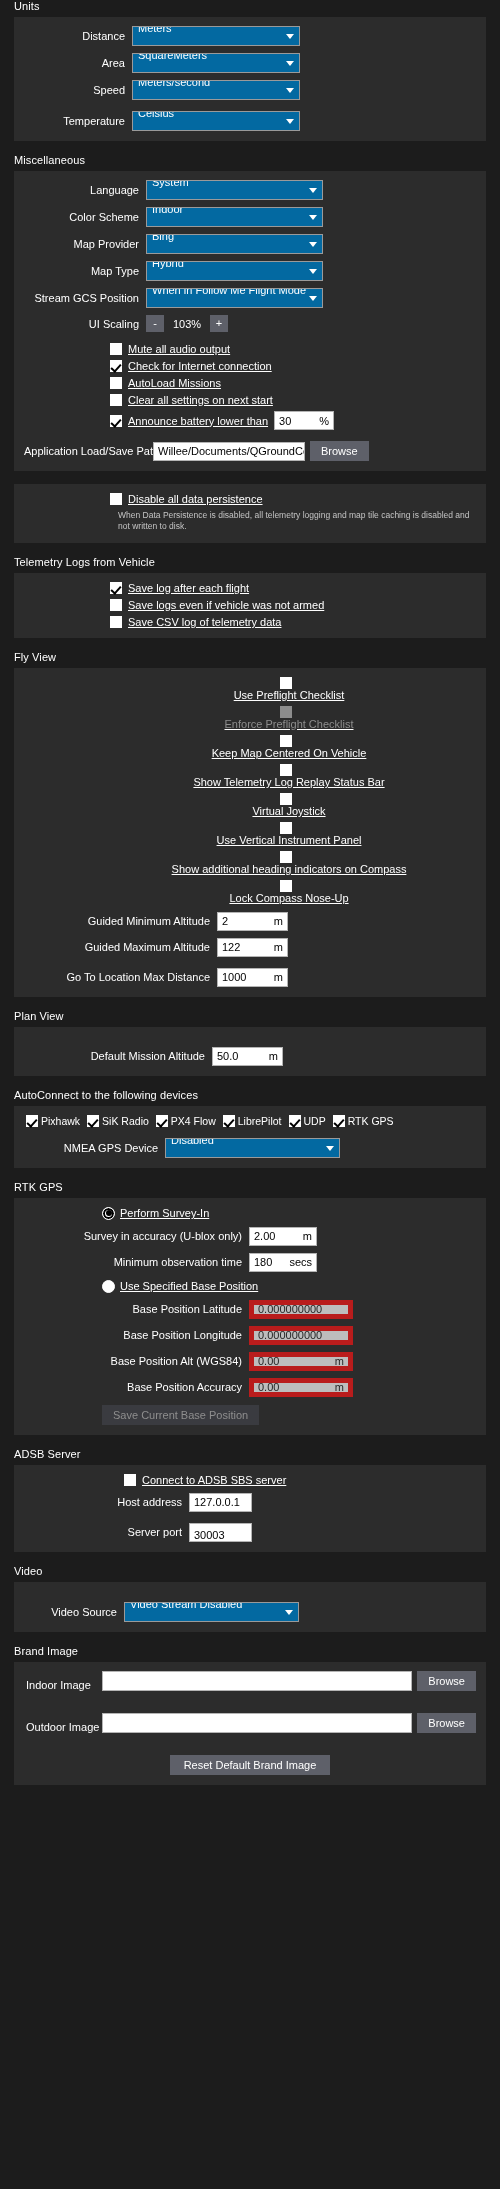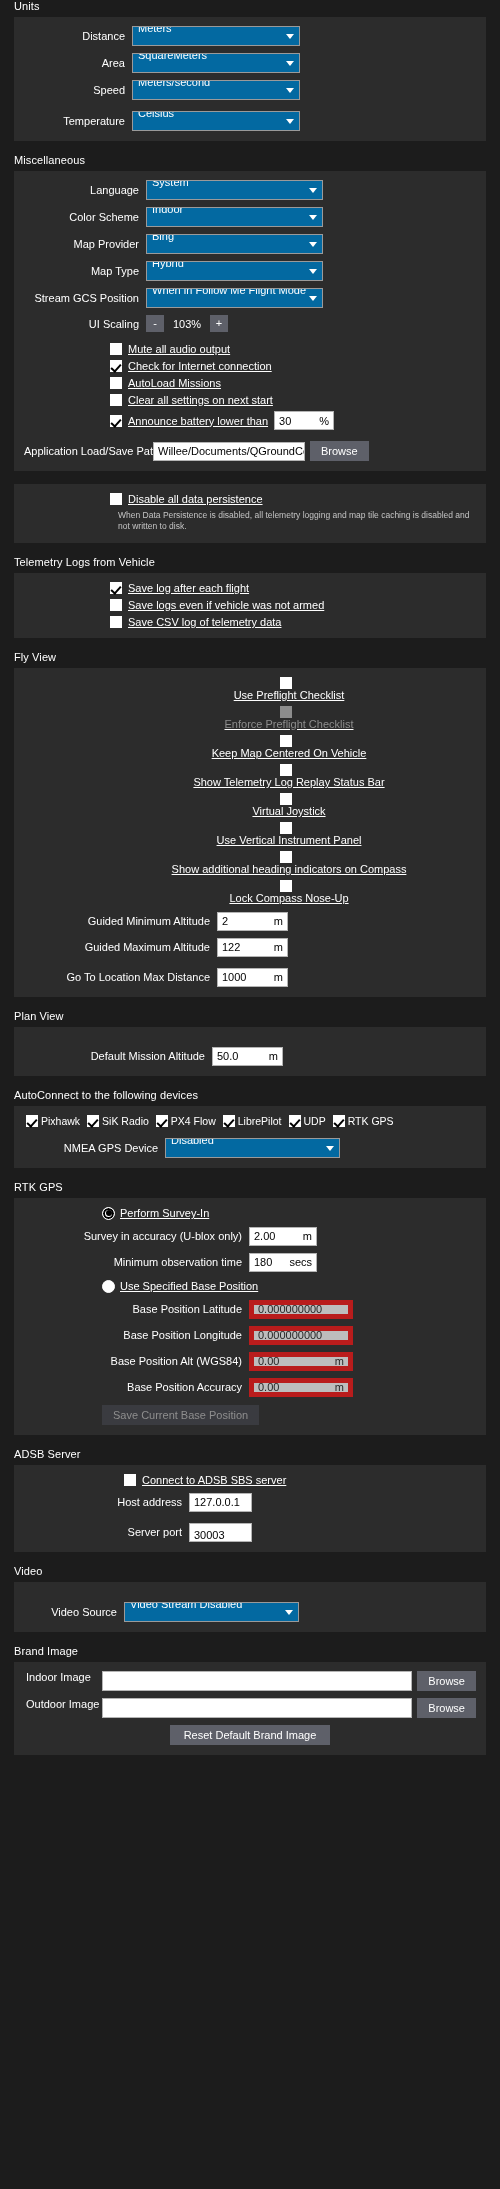--- a/index.html
+++ b/index.html
@@ -211,21 +211,21 @@
     gap: 4px;
     padding-left: 6px;
     margin-bottom: 7px;
     flex-wrap: nowrap;
   }
   .ac-item { display: flex; align-items: center; margin-right: 3px; }
   .ac-item .cbox { margin-right: 3px; }
   .ac-item .cblabel { font-size: 10.5px; }
 
   
-  .brandrow { display: flex; align-items: flex-start; margin-bottom: 7px; }
+  .brandrow { display: flex; align-items: flex-end; margin-bottom: 22px; }
   .brandrow .tfield { flex: 1 1 auto; height: 20px; }
   .brandrow .btn { margin-left: 5px; }
   .resetwrap { display: flex; justify-content: center; margin-top: 4px; }
   .resetwrap .btn { padding: 0 14px; }
 </style>
 </head>
 <body>
 
 <div class="page">
 

